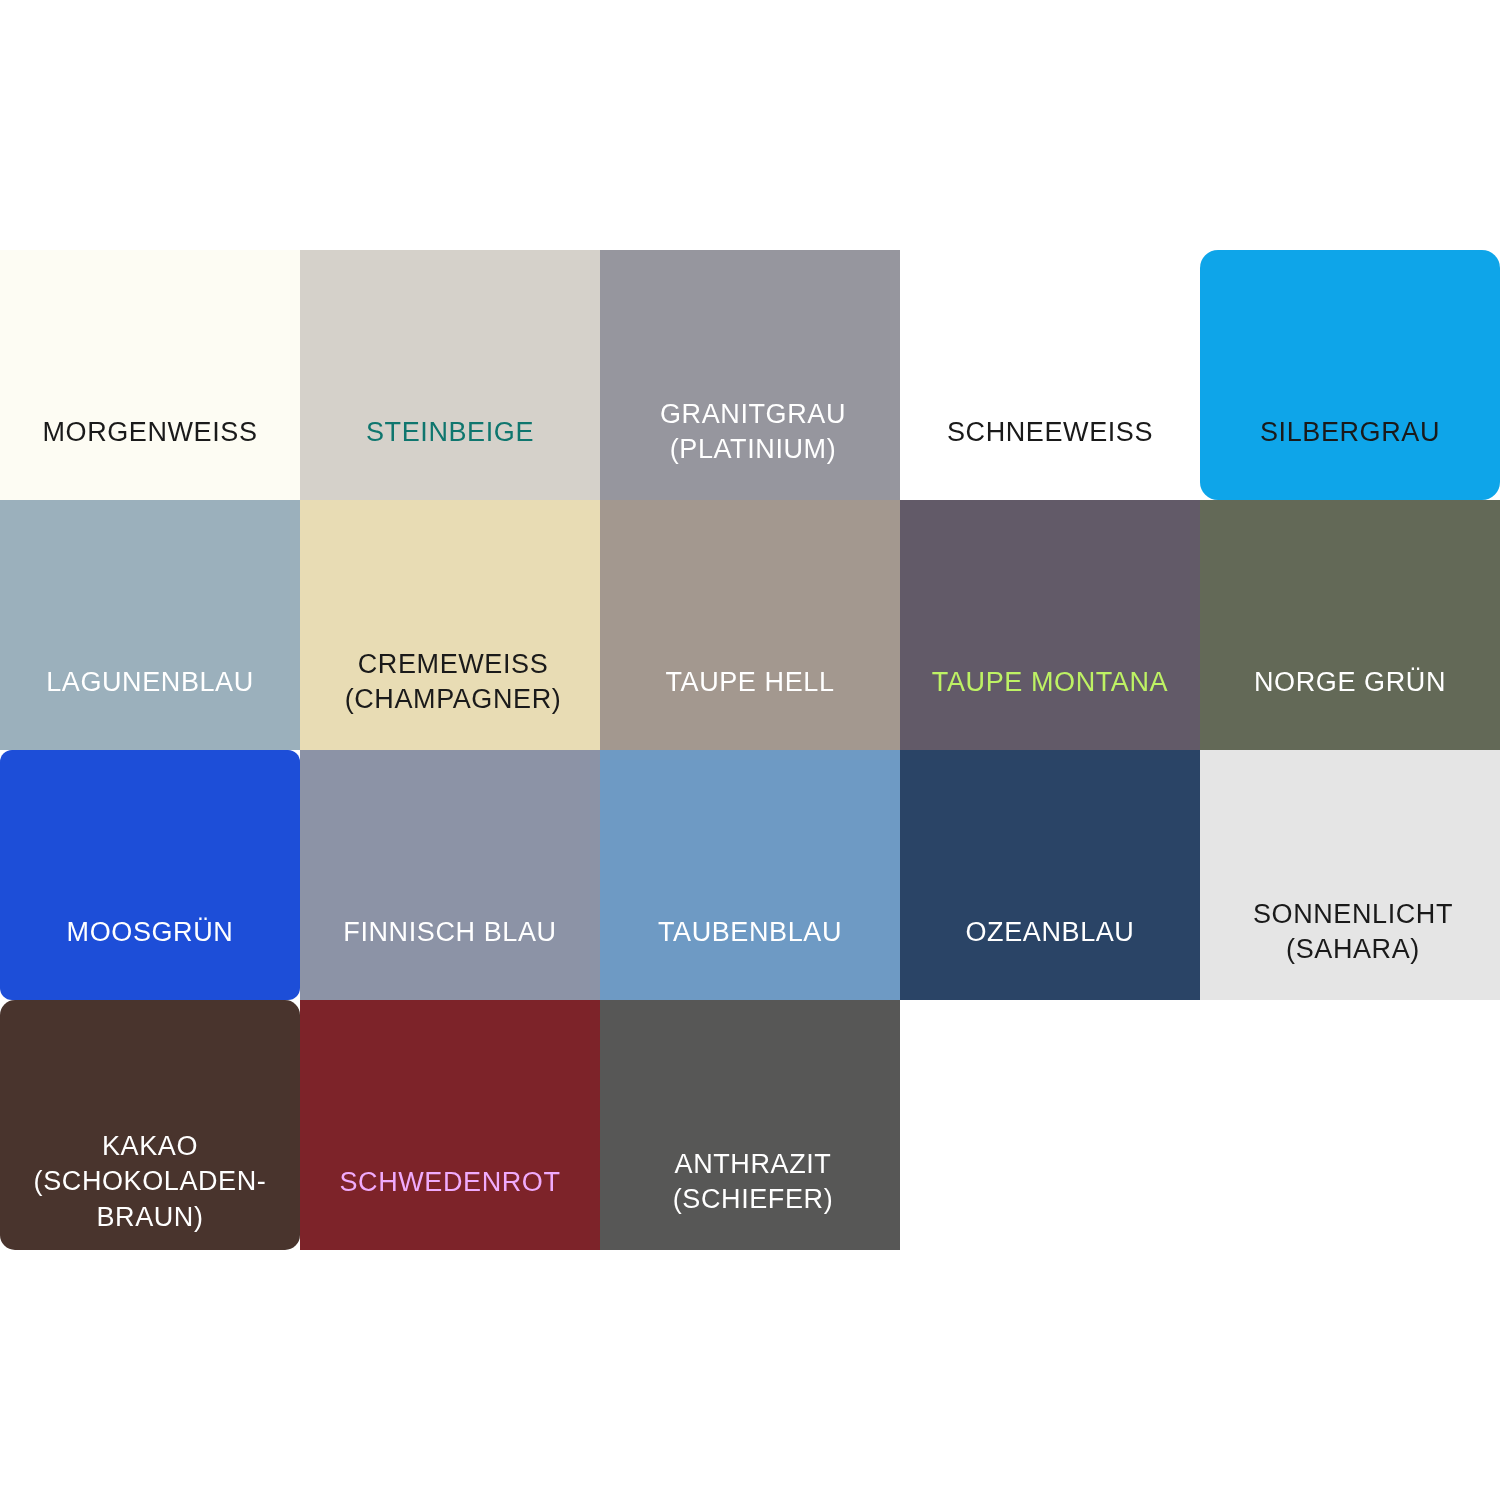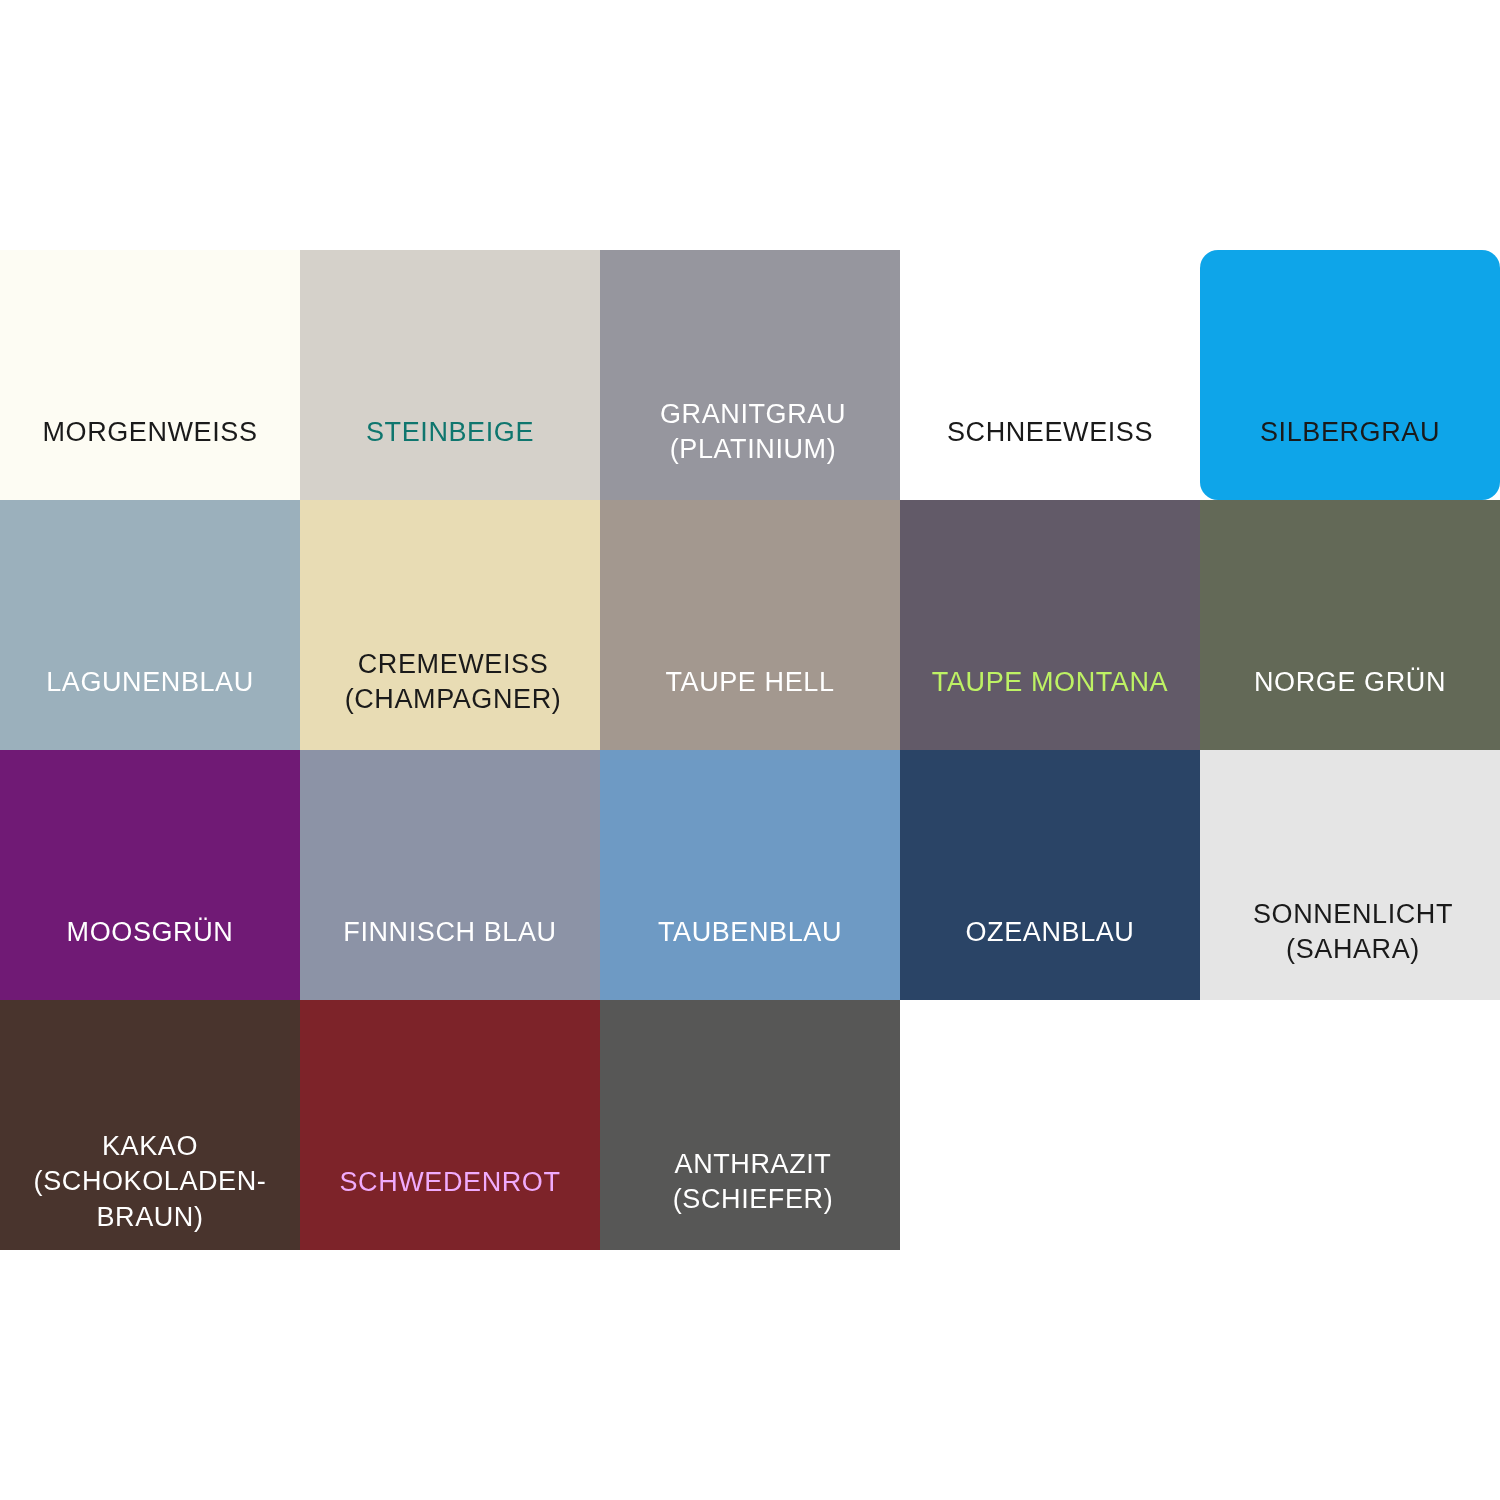--- a/index.html
+++ b/index.html
@@ -98,37 +98,37 @@
       </div>
       <div class="swatch-cell lines-1" style="background: rgb(163, 152, 143);">
         <div class="swatch-label" style="color: rgb(255, 255, 255);">TAUPE HELL</div>
       </div>
       <div class="swatch-cell lines-1" style="background: rgb(98, 90, 104);">
         <div class="swatch-label" style="color: #bef264;">TAUPE MONTANA</div>
       </div>
       <div class="swatch-cell lines-1" style="background: rgb(99, 105, 87);">
         <div class="swatch-label" style="color: rgb(255, 255, 255);">NORGE GRÜN</div>
       </div>
-      <div class="swatch-cell lines-1" style="background: #701a75;">
+      <div class="swatch-cell lines-1" style="background: #1d4ed8; border-radius: 12px;">
         <div class="swatch-label" style="color: rgb(255, 255, 255);">MOOSGRÜN</div>
       </div>
       <div class="swatch-cell lines-1" style="background: rgb(140, 147, 166);">
         <div class="swatch-label" style="color: rgb(255, 255, 255);">FINNISCH BLAU</div>
       </div>
       <div class="swatch-cell lines-1" style="background: rgb(110, 154, 196);">
         <div class="swatch-label" style="color: rgb(255, 255, 255);">TAUBENBLAU</div>
       </div>
       <div class="swatch-cell lines-1" style="background: rgb(42, 68, 102);">
         <div class="swatch-label" style="color: rgb(255, 255, 255);">OZEANBLAU</div>
       </div>
       <div class="swatch-cell lines-2" style="background: #e5e5e5; padding-left: 31px;">
         <div class="swatch-label" style="color: rgb(26, 26, 26);">SONNENLICHT
 (SAHARA)</div>
       </div>
-      <div class="swatch-cell lines-3" style="background: rgb(73, 52, 45);">
+      <div class="swatch-cell lines-3" style="background: rgb(73, 52, 45); border-radius: 15px;">
         <div class="swatch-label" style="color: rgb(255, 255, 255);">KAKAO
 (SCHOKOLADEN-
 BRAUN)</div>
       </div>
       <div class="swatch-cell lines-1" style="background: rgb(125, 35, 41);">
         <div class="swatch-label" style="color: #f0abfc;">SCHWEDENROT</div>
       </div>
       <div class="swatch-cell lines-2" style="background: rgb(87, 87, 86);">
         <div class="swatch-label" style="color: rgb(255, 255, 255);">ANTHRAZIT
 (SCHIEFER)</div>

